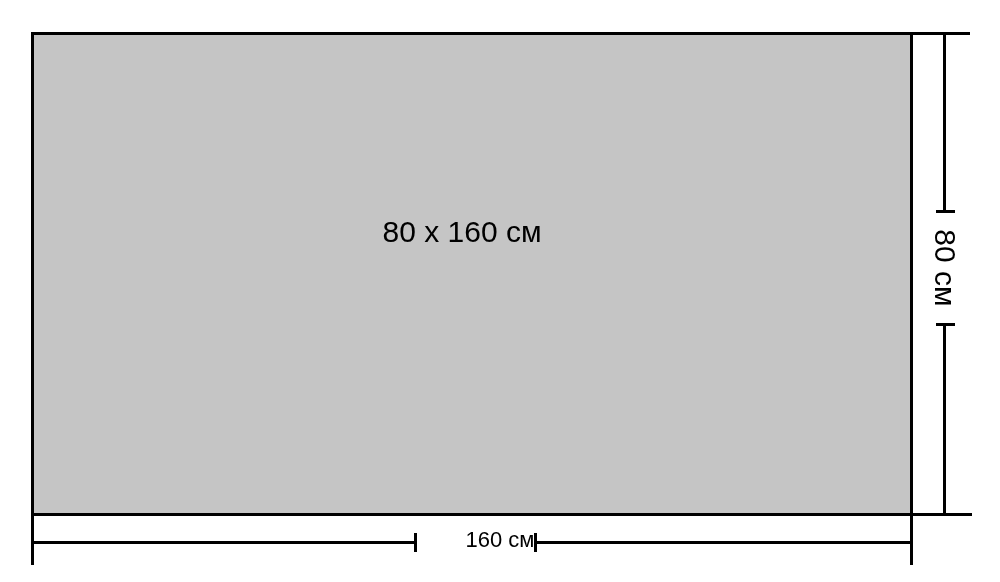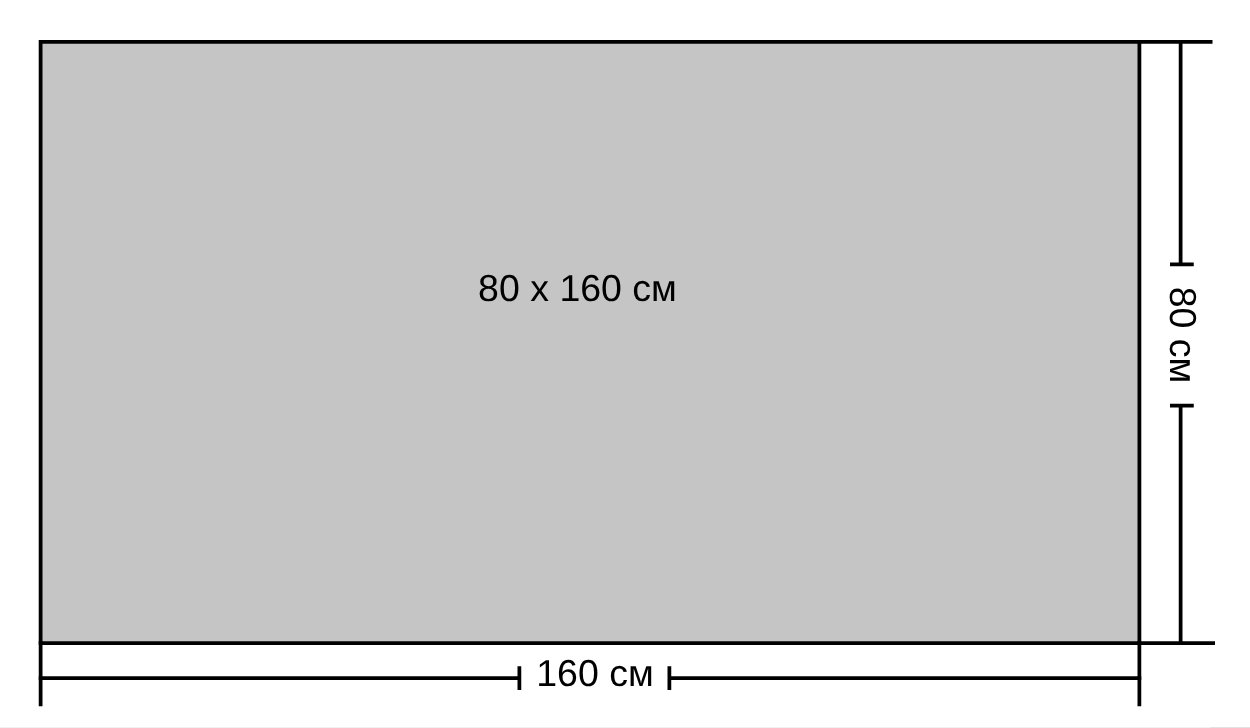--- a/index.html
+++ b/index.html
@@ -32,23 +32,23 @@
   .ext-top{left:910px;top:32px;width:60px;height:3px;}
   .ext-bottom{left:910px;top:513px;width:62px;height:3px;}
   .ext-left-down{left:31px;top:513px;width:3px;height:52px;}
   .ext-right-down{left:910px;top:513px;width:3px;height:52px;}
   
   .hdim-left{left:31px;top:541px;width:384px;height:3px;}
   .hdim-right{left:536px;top:541px;width:377px;height:3px;}
   .htick-left{left:414px;top:533px;width:3px;height:19px;}
   .htick-right{left:534px;top:533px;width:3px;height:19px;}
   .hdim-label{
-    position:absolute;left:476px;top:540px;
+    position:absolute;left:500px;top:540px;
     transform:translate(-50%,-50%);
-    font-size:30px;color:var(--line);white-space:nowrap;
+    font-size:22px;color:var(--line);white-space:nowrap;
     background:transparent;
   }
   
   .vdim-top{left:943px;top:32px;width:3px;height:180px;}
   .vdim-bottom{left:943px;top:325px;width:3px;height:191px;}
   .vtick-top{left:936px;top:210px;width:19px;height:3px;}
   .vtick-bottom{left:936px;top:323px;width:19px;height:3px;}
   .vdim-label{
     position:absolute;left:945px;top:268px;
     transform:translate(-50%,-50%) rotate(90deg);

